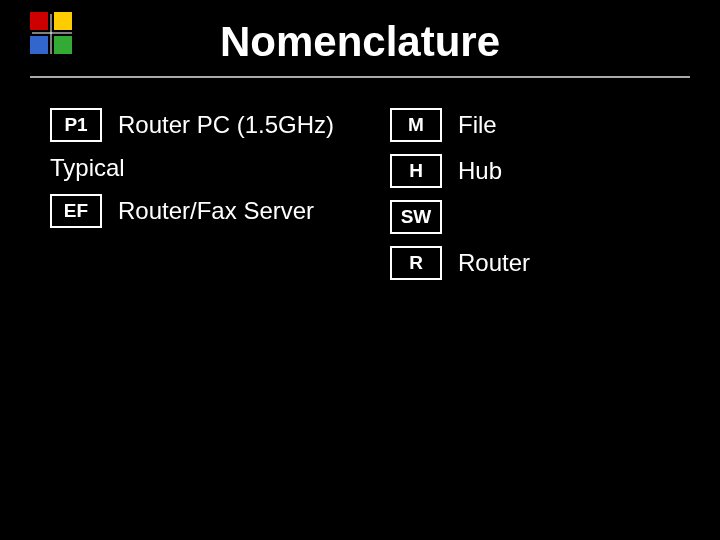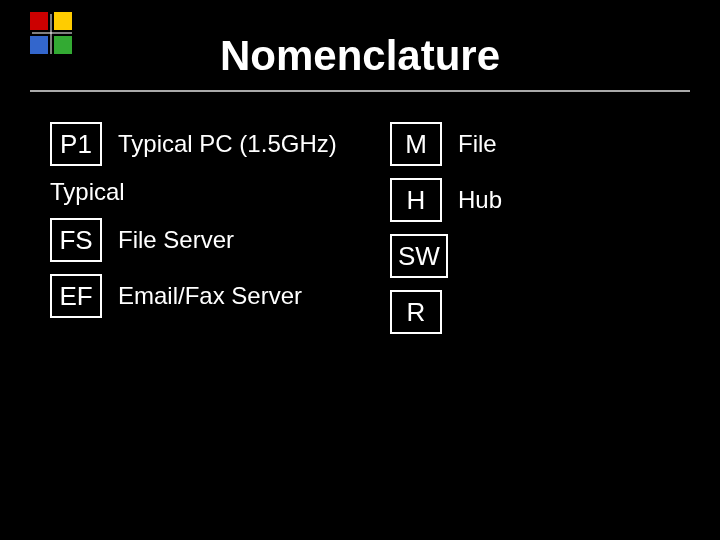--- a/index.html
+++ b/index.html
@@ -11,21 +11,21 @@
       font-family: Arial, sans-serif;
       color: #fff;
       overflow: hidden;
       position: relative;
     }
 
     .header-area {
       display: flex;
       align-items: flex-end;
       justify-content: center;
-      padding-top: 32px;
+      padding-top: 18px;
       padding-bottom: 10px;
       position: relative;
     }
 
     .logo-icon {
       position: absolute;
       left: 30px;
       top: 12px;
       width: 44px;
       height: 44px;
@@ -71,24 +71,24 @@
       align-items: center;
       gap: 16px;
     }
 
     .badge {
       display: inline-flex;
       align-items: center;
       justify-content: center;
       border: 2px solid #fff;
       min-width: 52px;
-      height: 44px;
+      height: 34px;
       padding: 0 6px;
-      font-size: 26px;
-      font-weight: normal;
+      font-size: 19px;
+      font-weight: bold;
       color: #fff;
       background: #000;
       flex-shrink: 0;
     }
 
     .label {
       font-size: 24px;
       color: #fff;
       font-weight: normal;
     }
@@ -120,46 +120,43 @@
 </div>
 
 <hr class="divider">
 
 <div class="content">
 
   <div class="column left-column">
 
   <div class="row">
         <span class="badge">P1</span>
-        <span class="label">Typical PC (1.5GHz)</span>
+        <span class="label">Router PC (1.5GHz)</span>
       </div>
       <div class="row">
         <span class="label">Typical</span>
       </div>
       <div class="row">
-        <span class="badge">FS</span>
-        <span class="label">File Server</span>
-      </div>
-      <div class="row">
         <span class="badge">EF</span>
-        <span class="label">Email/Fax Server</span>
+        <span class="label">Router/Fax Server</span>
       </div>
     </div>
 
   <div class="column right-column">
 
   <div class="row">
         <span class="badge">M</span>
         <span class="label">File</span>
       </div>
       <div class="row">
         <span class="badge">H</span>
         <span class="label">Hub</span>
       </div>
       <div class="row">
         <span class="badge">SW</span>
       </div>
       <div class="row">
         <span class="badge">R</span>
+        <span class="label">Router</span>
       </div>
     </div>
 
 </div>
 
 </body></html>

